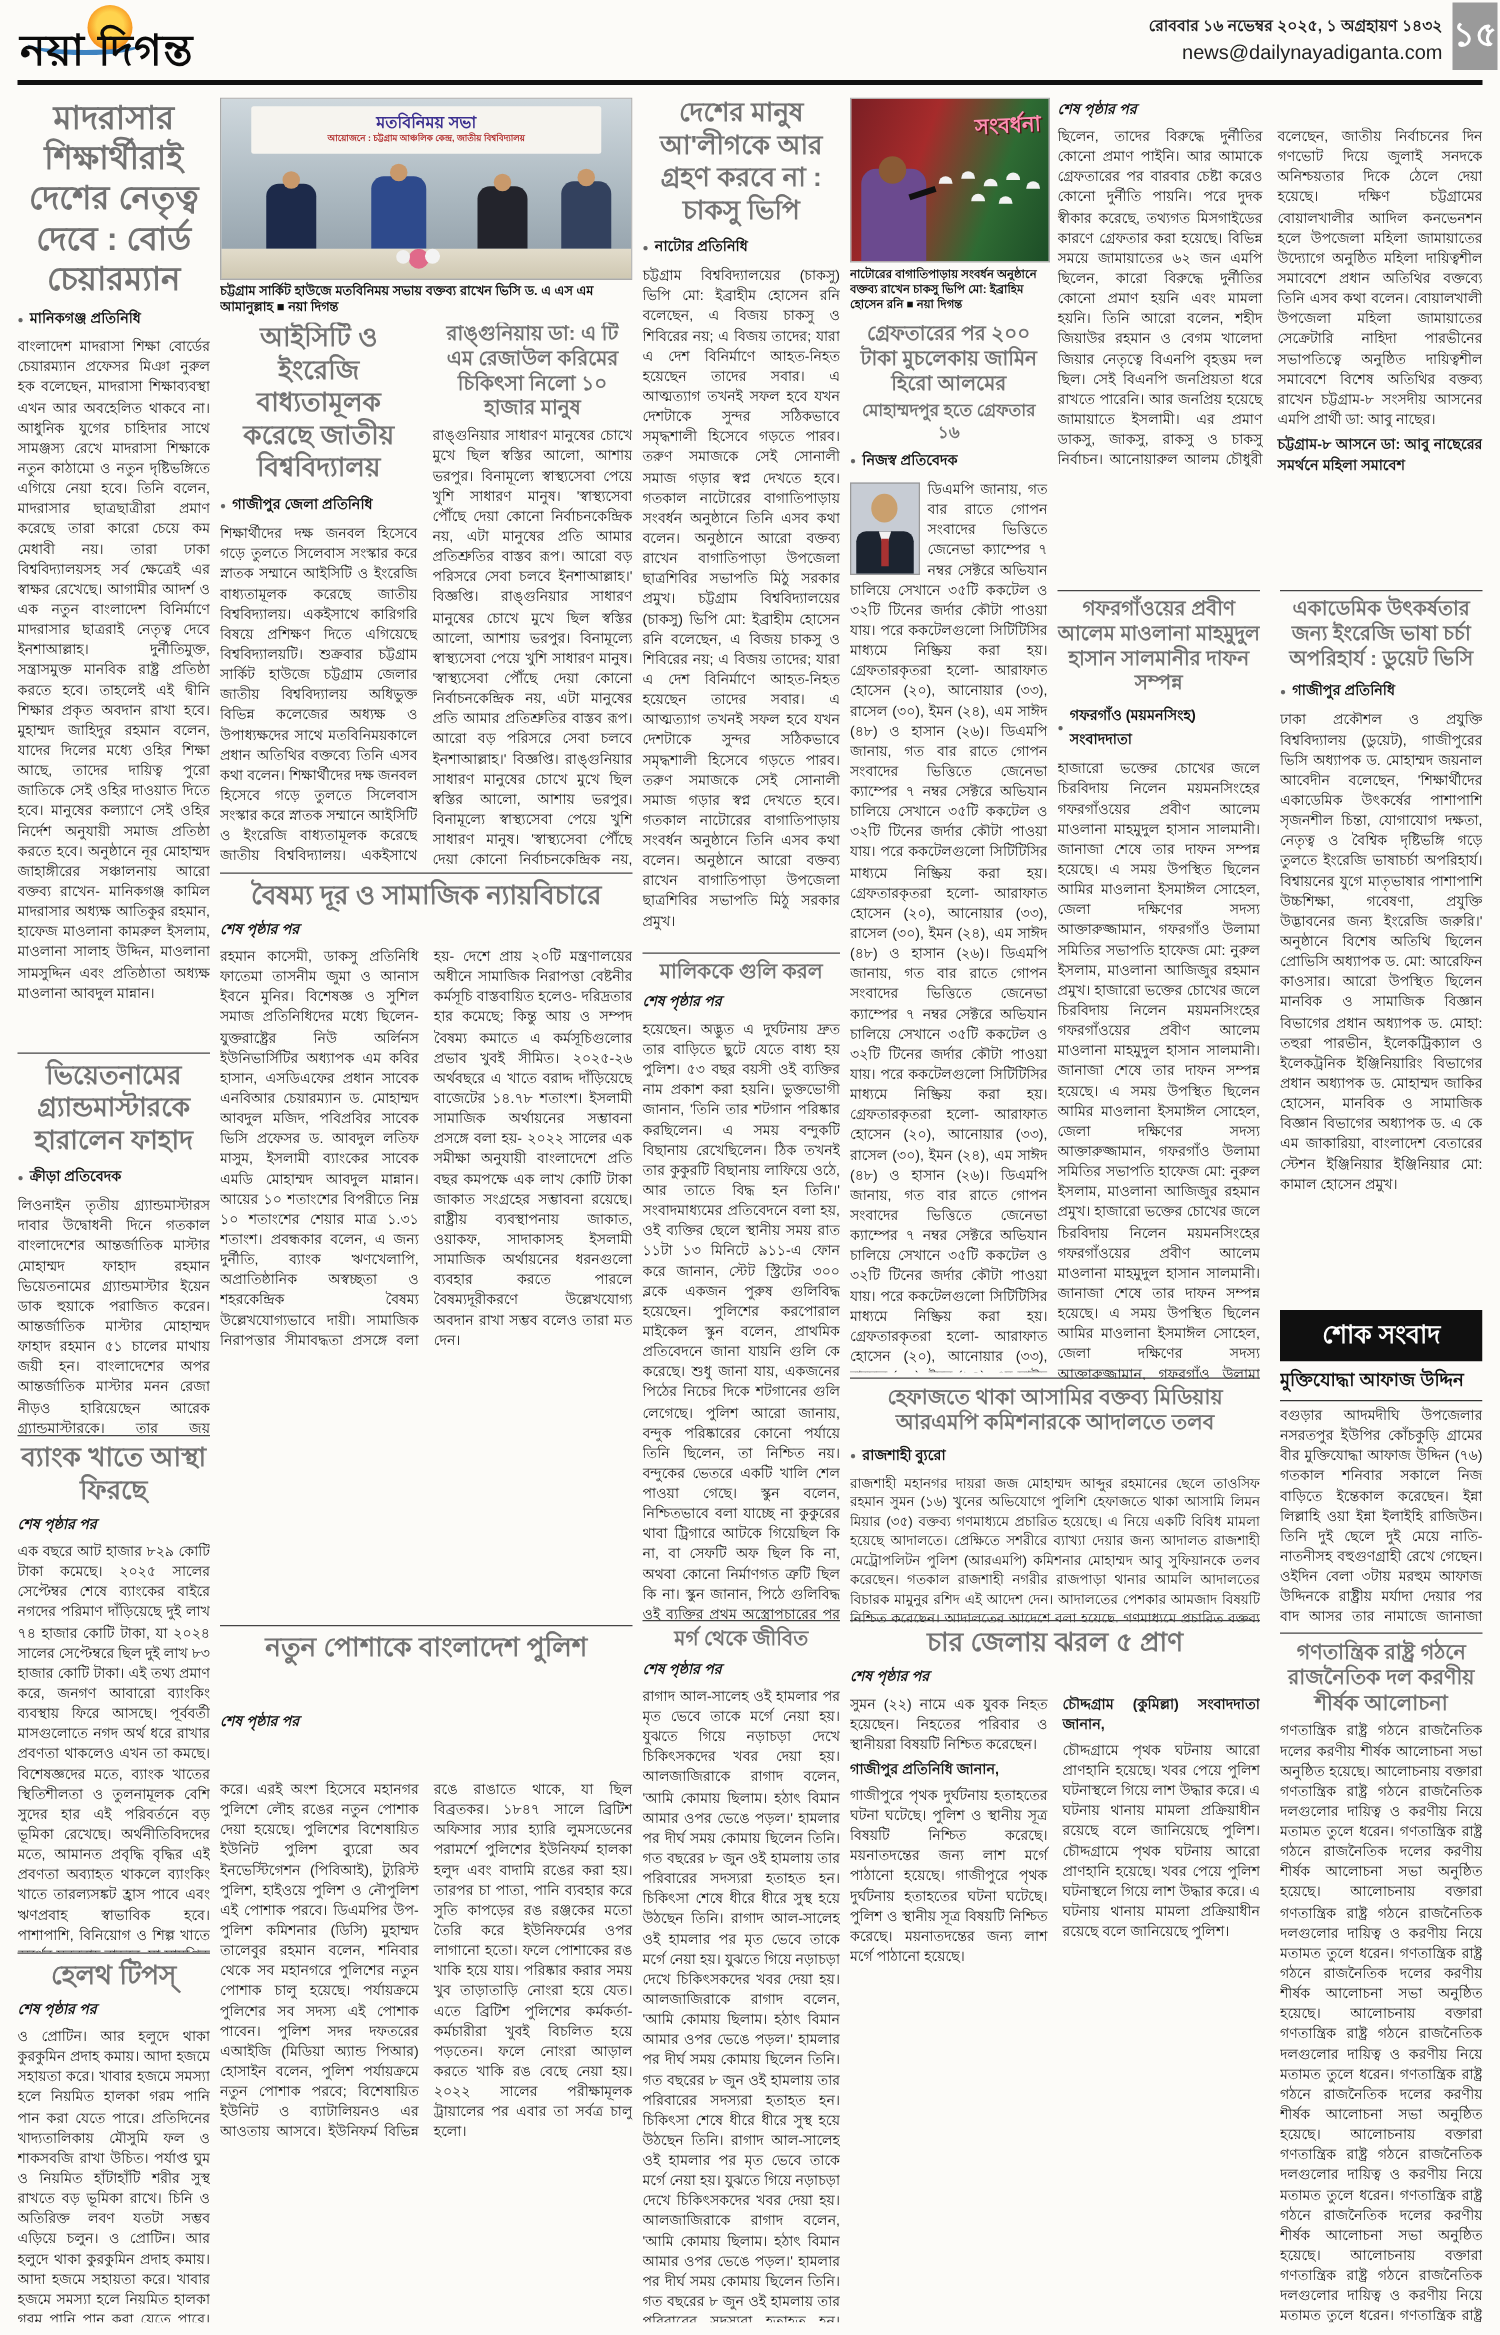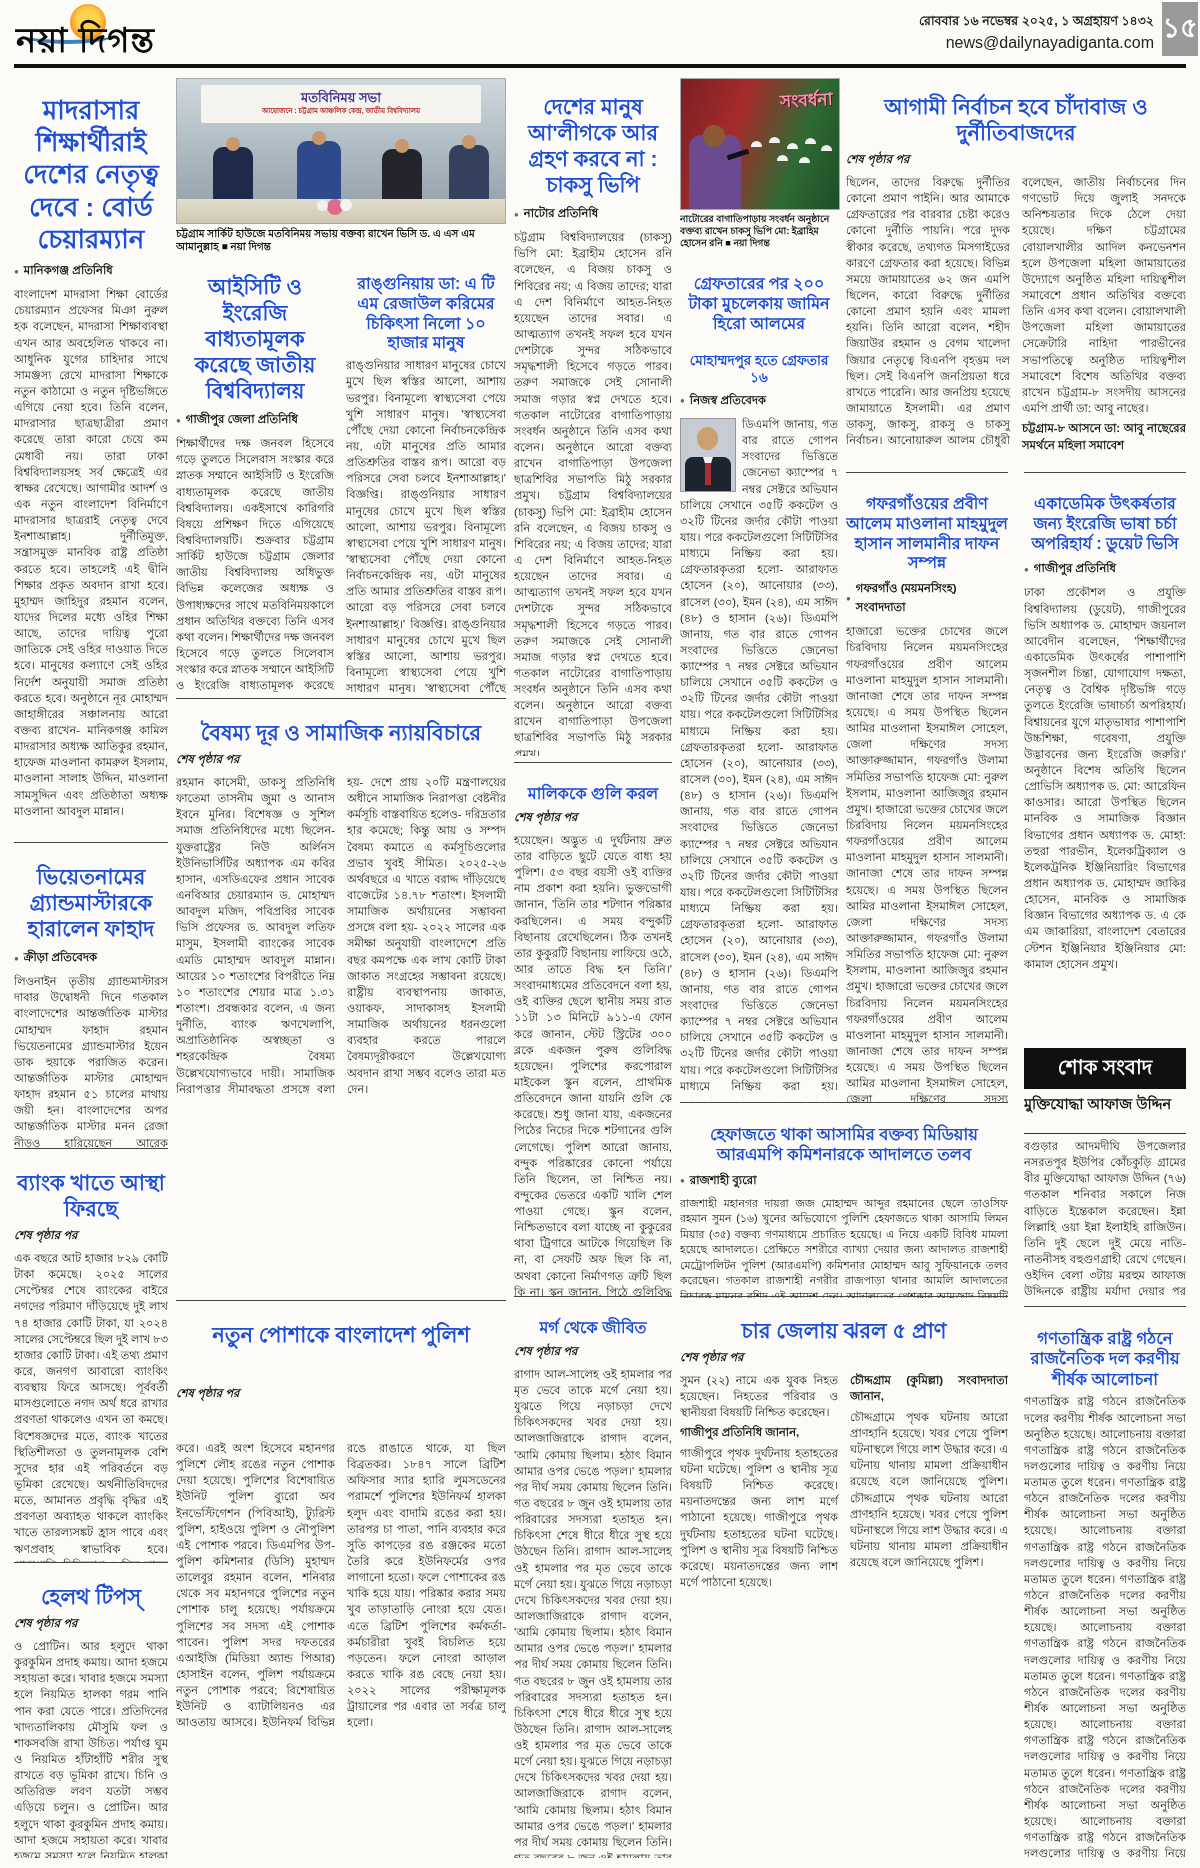--- a/index.html
+++ b/index.html
@@ -1,20 +1,20 @@
 <!DOCTYPE html>
 <html lang="bn"><head>
 <meta charset="utf-8">
 <style>
   html,body{margin:0;padding:0;background:#e8e8e8;}
   #page{position:relative;width:1200px;height:1868px;margin:0 auto;background:#fcfbf8;
         font-family:"Liberation Sans","DejaVu Sans",sans-serif;color:#141414;overflow:hidden;}
   .block{position:absolute;display:flex;flex-direction:column;overflow:hidden;}
   .rule-top{border-top:1.5px solid #444;padding-top:5px;}
-  .hl{font-weight:bold;text-align:center;color:#1d4ed8;line-height:1.24;margin:16px 0 4px 0;}
+  .hl{font-weight:bold;text-align:center;color:#737373;line-height:1.24;margin:0 0 4px 0;}
   .h-xl{font-size:26px;}
   .h-lg{font-size:21px;}
   .h-md{font-size:16px;}
   .h-sm{font-size:16.5px;}
   .byline{font-size:11.5px;font-weight:bold;margin:3px 0 5px 0;display:flex;align-items:center;gap:5px;}
   .bullet{color:#666;font-size:8px;line-height:1;}
   .note{font-style:italic;font-weight:bold;font-size:11.5px;margin:1px 0 4px 0;}
   .body{font-size:11.3px;line-height:1.43;text-align:justify;color:#1b1b1b;overflow:hidden;flex:1;}
   .cols2{column-count:2;column-gap:12px;}
   .subhead-inline{font-size:11.5px;font-weight:bold;margin:4px 0;}
@@ -29,21 +29,21 @@
               border-bottom:4px solid #1d6fb8;opacity:.85;}
   #logo .wordmark{position:absolute;left:0;top:10px;font-size:34px;font-weight:900;color:#0b0b0b;letter-spacing:1px;}
   #dateline{position:absolute;right:46px;top:12px;text-align:right;line-height:1.5;}
   #dateline .d1{font-size:12.5px;font-weight:bold;color:#222;}
   #dateline .d2{font-size:16px;color:#222;}
   #pagebox{position:absolute;right:2px;top:2px;width:36px;height:54px;background:#9a9a9a;
            color:#fff;font-size:27px;font-weight:bold;display:flex;align-items:center;justify-content:center;}
   #hdr-rule{position:absolute;left:14px;top:64px;width:1172px;height:4px;background:#111;}
   
   .black-banner{background:#101010;color:#fff;text-align:center;font-weight:bold;font-size:20px;padding:4px 2px;margin-bottom:4px;margin-top:38px;}
-  .obit-name{font-weight:bold;font-size:14.5px;border-bottom:1px solid #333;padding-bottom:16px;margin-bottom:4px;text-align:left;}
+  .obit-name{font-weight:bold;font-size:14.5px;border-bottom:1px solid #333;padding-bottom:3px;margin-bottom:4px;text-align:left;}
   
   .ph-meeting{background:linear-gradient(180deg,#cfd8dd 0%,#aab7bf 55%,#8f9ca6 100%);}
   .ph-meeting .banner{position:absolute;left:24px;top:6px;right:24px;height:38px;background:#f6f4ef;border-radius:2px;
                       display:flex;flex-direction:column;align-items:center;justify-content:center;}
   .ph-meeting .banner .t1{color:#3b2f8f;font-weight:bold;font-size:13px;line-height:1.1;}
   .ph-meeting .banner .t2{color:#b02a2a;font-size:7px;font-weight:bold;}
   .person{position:absolute;border-radius:10px 10px 0 0;}
   .head{position:absolute;width:14px;height:14px;border-radius:50%;background:#c9996b;}
   .table-strip{position:absolute;left:0;right:0;bottom:0;height:24px;background:linear-gradient(#e2dccb,#cfc8b2);}
   .flower{position:absolute;border-radius:50%;}
@@ -208,21 +208,20 @@
       <span class="portrait">
           <span class="p-head"></span>
           <span class="p-suit"></span>
           <span class="p-shirt"></span>
           <span class="p-lanyard"></span>
         </span><span>ডিএমপি জানায়, গত বার রাতে গোপন সংবাদের ভিত্তিতে জেনেভা ক্যাম্পের ৭ নম্বর সেক্টরে অভিযান চালিয়ে সেখানে ৩৫টি ককটেল ও ৩২টি টিনের জর্দার কৌটা পাওয়া যায়। পরে ককটেলগুলো সিটিটিসির মাধ্যমে নিষ্ক্রিয় করা হয়। গ্রেফতারকৃতরা হলো- আরাফাত হোসেন (২০), আনোয়ার (৩৩), রাসেল (৩০), ইমন (২৪), এম সাঈদ (৪৮) ও হাসান (২৬)। ডিএমপি জানায়, গত বার রাতে গোপন সংবাদের ভিত্তিতে জেনেভা ক্যাম্পের ৭ নম্বর সেক্টরে অভিযান চালিয়ে সেখানে ৩৫টি ককটেল ও ৩২টি টিনের জর্দার কৌটা পাওয়া যায়। পরে ককটেলগুলো সিটিটিসির মাধ্যমে নিষ্ক্রিয় করা হয়। গ্রেফতারকৃতরা হলো- আরাফাত হোসেন (২০), আনোয়ার (৩৩), রাসেল (৩০), ইমন (২৪), এম সাঈদ (৪৮) ও হাসান (২৬)। ডিএমপি জানায়, গত বার রাতে গোপন সংবাদের ভিত্তিতে জেনেভা ক্যাম্পের ৭ নম্বর সেক্টরে অভিযান চালিয়ে সেখানে ৩৫টি ককটেল ও ৩২টি টিনের জর্দার কৌটা পাওয়া যায়। পরে ককটেলগুলো সিটিটিসির মাধ্যমে নিষ্ক্রিয় করা হয়। গ্রেফতারকৃতরা হলো- আরাফাত হোসেন (২০), আনোয়ার (৩৩), রাসেল (৩০), ইমন (২৪), এম সাঈদ (৪৮) ও হাসান (২৬)। ডিএমপি জানায়, গত বার রাতে গোপন সংবাদের ভিত্তিতে জেনেভা ক্যাম্পের ৭ নম্বর সেক্টরে অভিযান চালিয়ে সেখানে ৩৫টি ককটেল ও ৩২টি টিনের জর্দার কৌটা পাওয়া যায়। পরে ককটেলগুলো সিটিটিসির মাধ্যমে নিষ্ক্রিয় করা হয়। গ্রেফতারকৃতরা হলো- আরাফাত হোসেন (২০), আনোয়ার (৩৩), রাসেল (৩০), ইমন (২৪), এম সাঈদ (৪৮) ও হাসান (২৬)।</span>
     </div>
   </div>
 
   <div class="block" style="left:846px;top:78px;width:340px;height:390px;">
-    <h2 class="hl h-lg">আগামী নির্বাচন হবে চাঁদাবাজ ও দুর্নীতিবাজদের</h2>
     <div class="note">শেষ পৃষ্ঠার পর</div>
     <div class="body cols2">
       <span>ছিলেন, তাদের বিরুদ্ধে দুর্নীতির কোনো প্রমাণ পাইনি। আর আমাকে গ্রেফতারের পর বারবার চেষ্টা করেও কোনো দুর্নীতি পায়নি। পরে দুদক স্বীকার করেছে, তথ্যগত মিসগাইডের কারণে গ্রেফতার করা হয়েছে। বিভিন্ন সময়ে জামায়াতের ৬২ জন এমপি ছিলেন, কারো বিরুদ্ধে দুর্নীতির কোনো প্রমাণ হয়নি এবং মামলা হয়নি। তিনি আরো বলেন, শহীদ জিয়াউর রহমান ও বেগম খালেদা জিয়ার নেতৃত্বে বিএনপি বৃহত্তম দল ছিল। সেই বিএনপি জনপ্রিয়তা ধরে রাখতে পারেনি। আর জনপ্রিয় হয়েছে জামায়াতে ইসলামী। এর প্রমাণ ডাকসু, জাকসু, রাকসু ও চাকসু নির্বাচন।</span>
       <span>আনোয়ারুল আলম চৌধুরী বলেছেন, জাতীয় নির্বাচনের দিন গণভোট দিয়ে জুলাই সনদকে অনিশ্চয়তার দিকে ঠেলে দেয়া হয়েছে। দক্ষিণ চট্টগ্রামের বোয়ালখালীর আদিল কনভেনশন হলে উপজেলা মহিলা জামায়াতের উদ্যোগে অনুষ্ঠিত মহিলা দায়িত্বশীল সমাবেশে প্রধান অতিথির বক্তব্যে তিনি এসব কথা বলেন। বোয়ালখালী উপজেলা মহিলা জামায়াতের সেক্রেটারি নাহিদা পারভীনের সভাপতিত্বে অনুষ্ঠিত দায়িত্বশীল সমাবেশে বিশেষ অতিথির বক্তব্য রাখেন চট্টগ্রাম-৮ সংসদীয় আসনের এমপি প্রার্থী ডা: আবু নাছের।</span>
       <div class="subhead-inline">চট্টগ্রাম-৮ আসনে ডা: আবু নাছেরের সমর্থনে মহিলা সমাবেশ</div>
     </div>
   </div>
 
   <div class="block rule-top" style="left:846px;top:472px;width:162px;height:626px;">
     <h2 class="hl h-md">গফরগাঁওয়ের প্রবীণ আলেম মাওলানা মাহমুদুল হাসান সালমানীর দাফন সম্পন্ন</h2>

